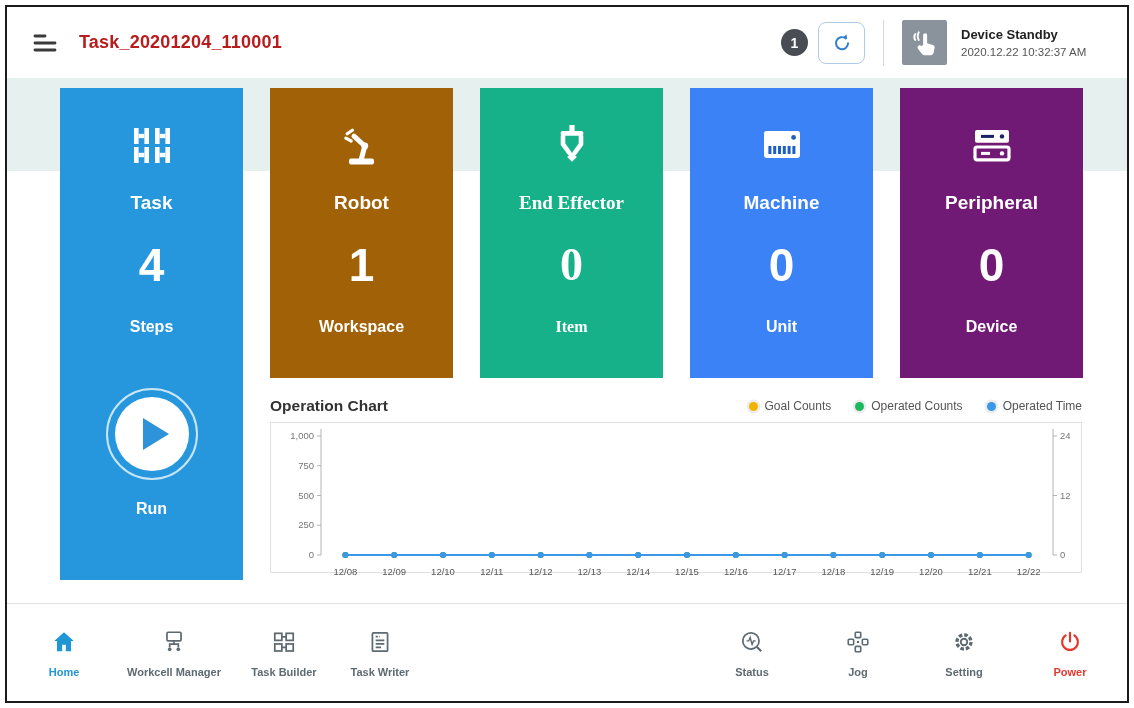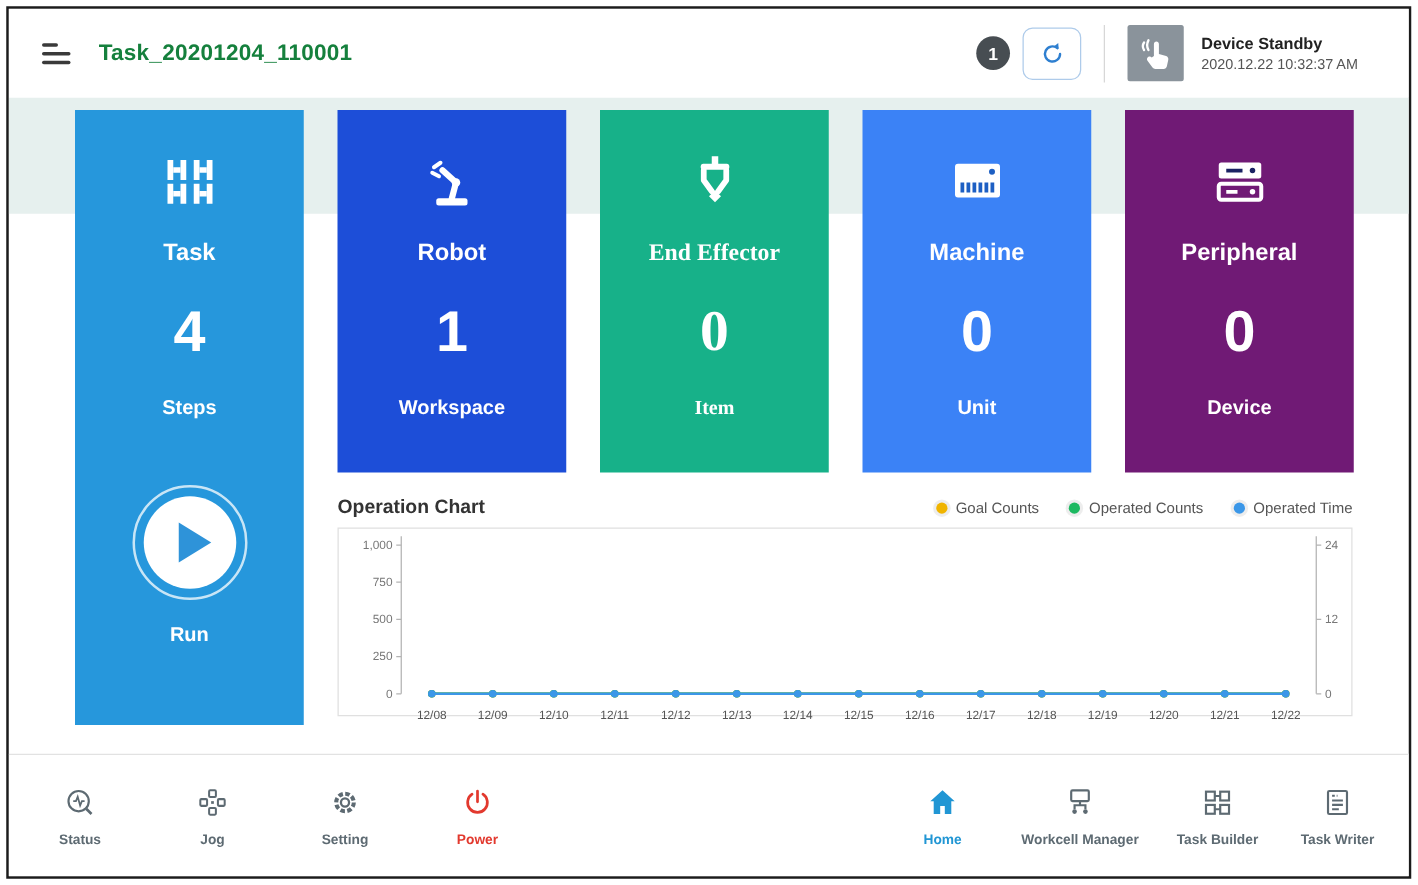--- a/index.html
+++ b/index.html
@@ -11,21 +11,21 @@
     position: absolute; left: 5px; top: 5px; width: 1124px; height: 698px;
     border: 2px solid #1b1b1b; background: #fff; overflow: hidden;
   }
 
   
   .header {
     position: absolute; left: 0; top: 0; right: 0; height: 71px;
     display: flex; align-items: center; padding: 0 16px 0 24px; background: #fff; z-index: 3;
   }
   .hamburger { width: 28px; height: 24px; cursor: pointer; }
-  .page-title { margin-left: 20px; font-size: 18px; font-weight: 700; color: #15803d; letter-spacing: .2px; }
+  .page-title { margin-left: 20px; font-size: 18px; font-weight: 700; color: #b91c1c; letter-spacing: .2px; }
   .header-right { margin-left: auto; display: flex; align-items: center; gap: 10px; }
   .badge {
     width: 27px; height: 27px; border-radius: 50%; background: #474d52; color: #fff;
     font-size: 14px; font-weight: 700; display: flex; align-items: center; justify-content: center;
   }
   .refresh-btn {
     width: 47px; height: 42px; border: 1px solid #aecbea; border-radius: 8px; background: #fff;
     display: flex; align-items: center; justify-content: center; cursor: pointer;
   }
   .vdivider { width: 1px; height: 46px; background: #d7d7d7; margin: 0 8px; }
@@ -164,21 +164,21 @@
     <div class="card-value">4</div>
     <div class="card-sublabel">Steps</div>
     <div class="play-outer">
       <div class="play-inner">
         <div class="play-tri"></div>
       </div>
     </div>
     <div class="run-label">Run</div>
   </div>
 
-  <div class="card stat-card c0" style="background-color: #1d4ed8;">
+  <div class="card stat-card c0" style="background-color: #a16207;">
     <div class="card-icon">
       <svg viewBox="0 0 24 24">
         <rect x="5.5" y="18.8" width="12.5" height="2.9" rx="1" fill="#fff"></rect>
         <path d="M11.7 19 L13.4 12.5 L8 7.6" stroke="#fff" stroke-width="2.5" fill="none" stroke-linecap="round" stroke-linejoin="round"></path>
         <circle cx="13.4" cy="12.5" r="1.7" fill="#fff"></circle>
         <path d="M7.2 4.6 L4.6 6.4 M6.6 10 L3.9 8.6" stroke="#fff" stroke-width="1.6" stroke-linecap="round"></path>
       </svg>
     </div>
     <div class="card-label">Robot</div>
     <div class="card-value">1</div>
@@ -336,20 +336,68 @@
         <circle cx="513.6" cy="132" r="3" fill="#3b97e8"></circle>
         <circle cx="562.4" cy="132" r="3" fill="#3b97e8"></circle>
         <circle cx="611.2" cy="132" r="3" fill="#3b97e8"></circle>
         <circle cx="660" cy="132" r="3" fill="#3b97e8"></circle>
         <circle cx="708.8" cy="132" r="3" fill="#3b97e8"></circle>
         <circle cx="757.6" cy="132" r="3" fill="#3b97e8"></circle>
       </svg>
   </div>
 
   <div class="nav">
+    <div class="nav-group left">
+
+      <div class="nav-item nav-home">
+        <span class="nav-ic">
+          <svg width="26" height="26" viewBox="0 0 24 24">
+            <path d="M12 3 L3 11 H5.5 V20.5 H10.3 V14.5 H13.7 V20.5 H18.5 V11 H21 Z" fill="currentColor"></path>
+          </svg>
+        </span>
+        <span class="nav-label">Home</span>
+      </div>
+
+      <div class="nav-item">
+        <span class="nav-ic">
+          <svg width="26" height="26" viewBox="0 0 24 24" fill="none" stroke="currentColor" stroke-width="1.6">
+            <rect x="5.5" y="3" width="13" height="8" rx="1"></rect>
+            <path d="M12 11 v3 M8 17 v-3 h8 v3"></path>
+            <circle cx="8" cy="18.7" r="1.7" fill="currentColor" stroke="none"></circle>
+            <circle cx="16" cy="18.7" r="1.7" fill="currentColor" stroke="none"></circle>
+          </svg>
+        </span>
+        <span class="nav-label">Workcell Manager</span>
+      </div>
+
+      <div class="nav-item">
+        <span class="nav-ic">
+          <svg width="26" height="26" viewBox="0 0 24 24" fill="none" stroke="currentColor" stroke-width="1.6">
+            <rect x="3.5" y="4" width="6.5" height="6.5"></rect>
+            <rect x="14" y="4" width="6.5" height="6.5"></rect>
+            <rect x="3.5" y="13.8" width="6.5" height="6.5"></rect>
+            <rect x="14" y="13.8" width="6.5" height="6.5"></rect>
+            <path d="M10 7.2 h4 M10 17 h4"></path>
+          </svg>
+        </span>
+        <span class="nav-label">Task Builder</span>
+      </div>
+
+      <div class="nav-item">
+        <span class="nav-ic">
+          <svg width="26" height="26" viewBox="0 0 24 24" fill="none" stroke="currentColor" stroke-width="1.6">
+            <rect x="5" y="3.5" width="14" height="17" rx="1"></rect>
+            <path d="M8 7 h4" stroke-dasharray="2 1.4"></path>
+            <path d="M8 10.5 h8 M8 13.8 h8 M8 17 h5"></path>
+          </svg>
+        </span>
+        <span class="nav-label">Task Writer</span>
+      </div>
+
+    </div>
     <div class="nav-group right">
 
       <div class="nav-item">
         <span class="nav-ic">
           <svg width="26" height="26" viewBox="0 0 24 24" fill="none" stroke="currentColor" stroke-width="1.6">
             <circle cx="11" cy="11" r="7.5"></circle>
             <path d="M16.6 16.6 L20.5 20.5" stroke-width="2"></path>
             <path d="M7 11 h2 l1.3-3.2 1.8 6.4 1.3-3.2 h2" stroke-width="1.3"></path>
           </svg>
         </span>
@@ -383,63 +431,15 @@
         <span class="nav-ic">
           <svg width="26" height="26" viewBox="0 0 24 24" fill="none" stroke="currentColor" stroke-width="2" stroke-linecap="round">
             <path d="M12 3.5 v8"></path>
             <path d="M8 5.9 a7.3 7.3 0 1 0 8 0"></path>
           </svg>
         </span>
         <span class="nav-label">Power</span>
       </div>
 
     </div>
-    <div class="nav-group left">
-
-      <div class="nav-item nav-home">
-        <span class="nav-ic">
-          <svg width="26" height="26" viewBox="0 0 24 24">
-            <path d="M12 3 L3 11 H5.5 V20.5 H10.3 V14.5 H13.7 V20.5 H18.5 V11 H21 Z" fill="currentColor"></path>
-          </svg>
-        </span>
-        <span class="nav-label">Home</span>
-      </div>
-
-      <div class="nav-item">
-        <span class="nav-ic">
-          <svg width="26" height="26" viewBox="0 0 24 24" fill="none" stroke="currentColor" stroke-width="1.6">
-            <rect x="5.5" y="3" width="13" height="8" rx="1"></rect>
-            <path d="M12 11 v3 M8 17 v-3 h8 v3"></path>
-            <circle cx="8" cy="18.7" r="1.7" fill="currentColor" stroke="none"></circle>
-            <circle cx="16" cy="18.7" r="1.7" fill="currentColor" stroke="none"></circle>
-          </svg>
-        </span>
-        <span class="nav-label">Workcell Manager</span>
-      </div>
-
-      <div class="nav-item">
-        <span class="nav-ic">
-          <svg width="26" height="26" viewBox="0 0 24 24" fill="none" stroke="currentColor" stroke-width="1.6">
-            <rect x="3.5" y="4" width="6.5" height="6.5"></rect>
-            <rect x="14" y="4" width="6.5" height="6.5"></rect>
-            <rect x="3.5" y="13.8" width="6.5" height="6.5"></rect>
-            <rect x="14" y="13.8" width="6.5" height="6.5"></rect>
-            <path d="M10 7.2 h4 M10 17 h4"></path>
-          </svg>
-        </span>
-        <span class="nav-label">Task Builder</span>
-      </div>
-
-      <div class="nav-item">
-        <span class="nav-ic">
-          <svg width="26" height="26" viewBox="0 0 24 24" fill="none" stroke="currentColor" stroke-width="1.6">
-            <rect x="5" y="3.5" width="14" height="17" rx="1"></rect>
-            <path d="M8 7 h4" stroke-dasharray="2 1.4"></path>
-            <path d="M8 10.5 h8 M8 13.8 h8 M8 17 h5"></path>
-          </svg>
-        </span>
-        <span class="nav-label">Task Writer</span>
-      </div>
-
-    </div>
   </div>
 
 </div>
 
 </body></html>

